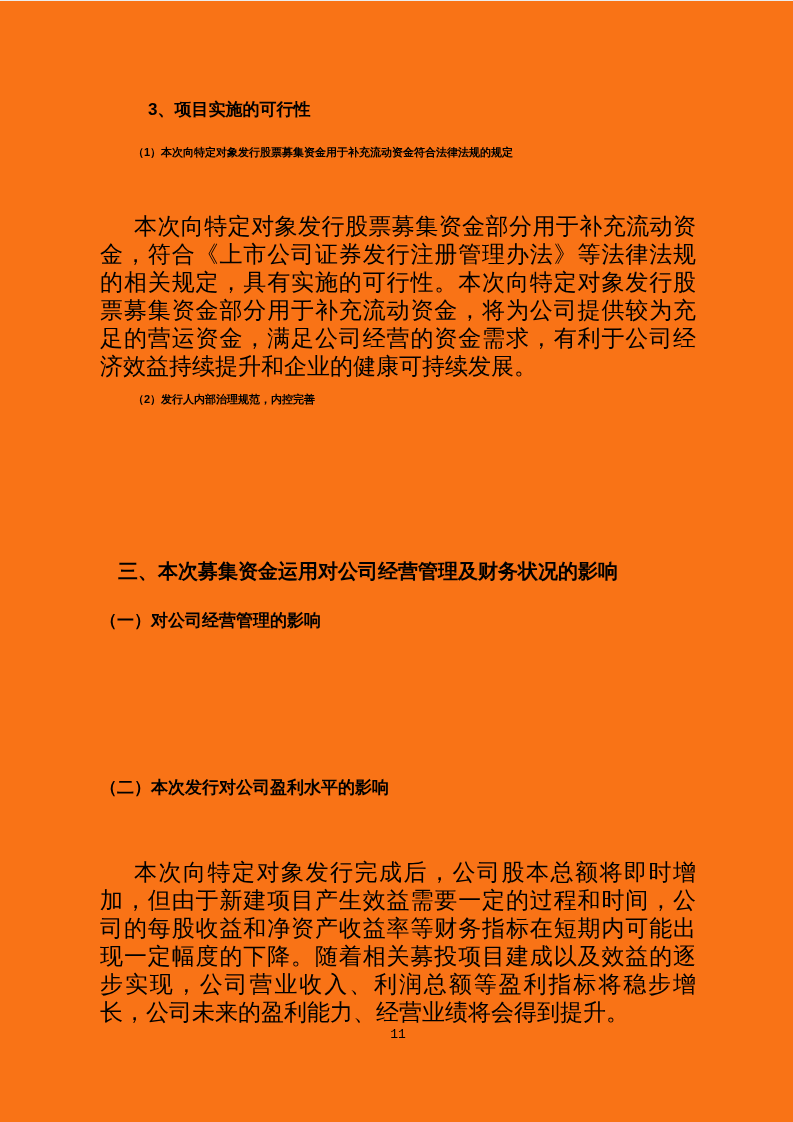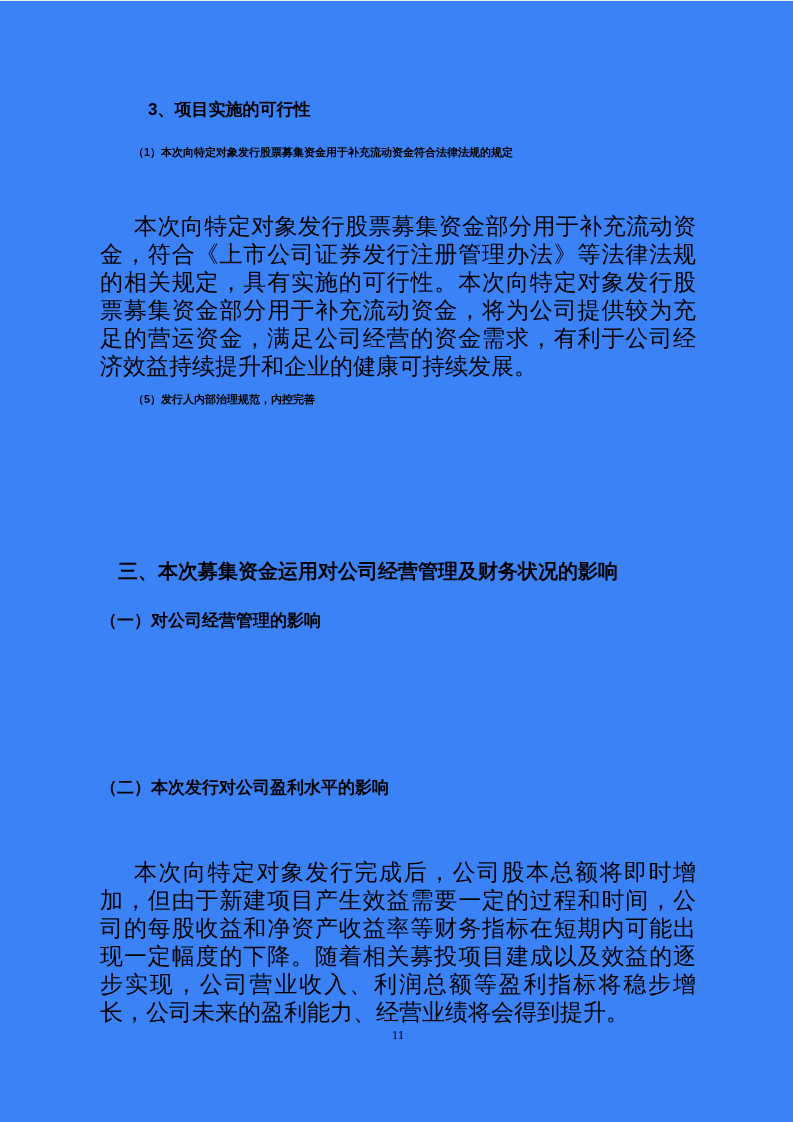--- a/index.html
+++ b/index.html
@@ -4,21 +4,21 @@
 <style>
   html, body {
     margin: 0;
     padding: 0;
     background: #ffffff;
   }
   .doc {
     position: relative;
     width: 793px;
     height: 1122px;
-    background: #3b82f6;
+    background: #f97316;
     color: #000000;
     font-family: "Liberation Serif", "DejaVu Serif", serif;
     overflow: hidden;
     border-top: 1px solid #ededed;
     box-sizing: border-box;
   }
   .blk {
     position: absolute;
     left: 100px;
     width: 596px;
@@ -60,35 +60,35 @@
     font-family: "Liberation Sans", "DejaVu Sans", sans-serif;
     font-weight: bold;
     font-size: 17px;
     line-height: 24px;
     text-indent: 0;
   }
   .page-num {
     text-align: center;
     font-size: 13px;
     line-height: 16px;
-    font-family: Liberation Serif, serif;
+    font-family: Liberation Mono, monospace;
   }
 </style>
 </head>
 <body>
 
 <div class="doc">
 
   <div class="blk h-sub" style="top:97px">3、项目实施的可行性</div>
 
   <div class="blk h-paren" style="top:134px">（1）本次向特定对象发行股票募集资金用于补充流动资金符合法律法规的规定</div>
 
   <div class="blk para" style="top:212px">本次向特定对象发行股票募集资金部分用于补充流动资金，符合《上市公司证券发行注册管理办法》等法律法规的相关规定，具有实施的可行性。本次向特定对象发行股票募集资金部分用于补充流动资金，将为公司提供较为充足的营运资金，满足公司经营的资金需求，有利于公司经济效益持续提升和企业的健康可持续发展。</div>
 
-  <div class="blk h-paren" style="top:381px">（5）发行人内部治理规范，内控完善</div>
+  <div class="blk h-paren" style="top:381px">（2）发行人内部治理规范，内控完善</div>
 
 
   <div class="blk h-sec2" style="top:608px">（一）对公司经营管理的影响</div>
 
   <div class="blk h-sec" style="top:556px">三、本次募集资金运用对公司经营管理及财务状况的影响</div>
 
 
   <div class="blk h-sec2" style="top:775px">（二）本次发行对公司盈利水平的影响</div>
 
   <div class="blk para" style="top:858px">本次向特定对象发行完成后，公司股本总额将即时增加，但由于新建项目产生效益需要一定的过程和时间，公司的每股收益和净资产收益率等财务指标在短期内可能出现一定幅度的下降。随着相关募投项目建成以及效益的逐步实现，公司营业收入、利润总额等盈利指标将稳步增长，公司未来的盈利能力、经营业绩将会得到提升。</div>

